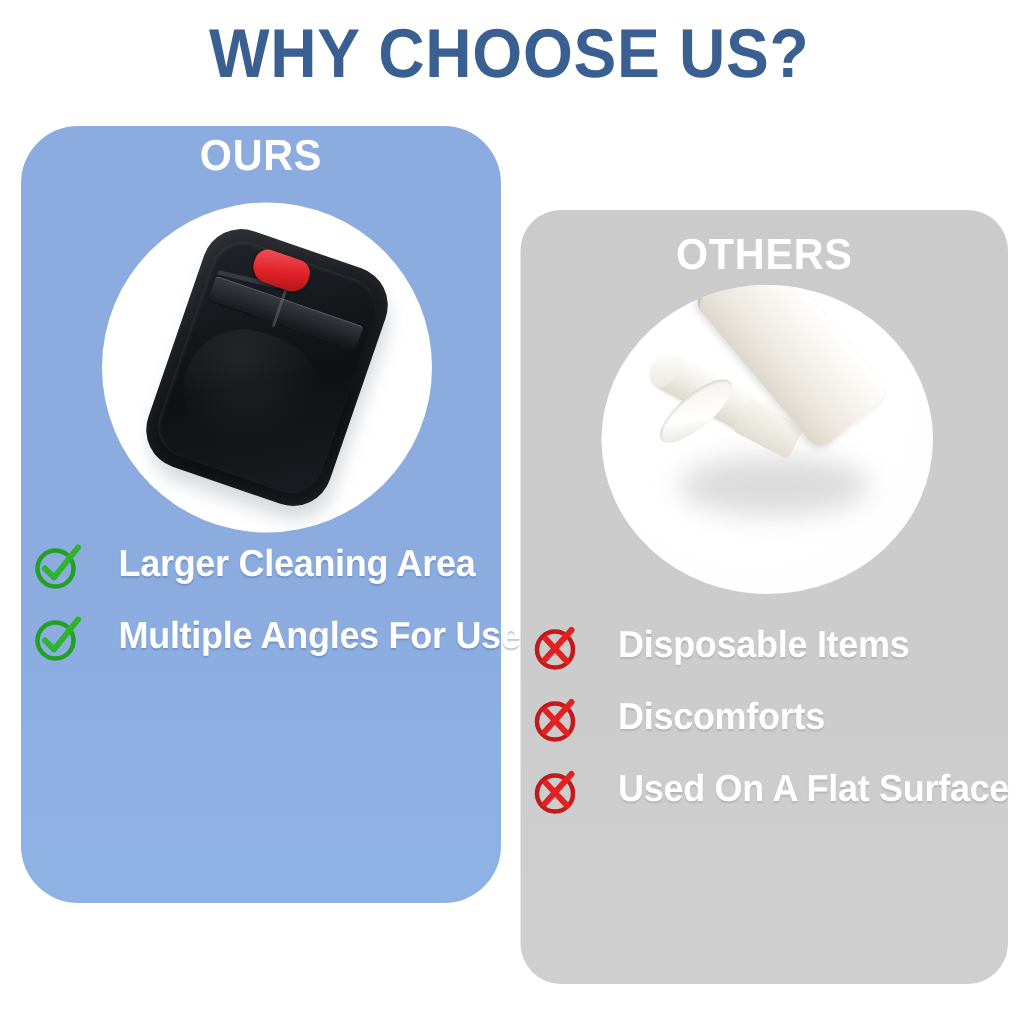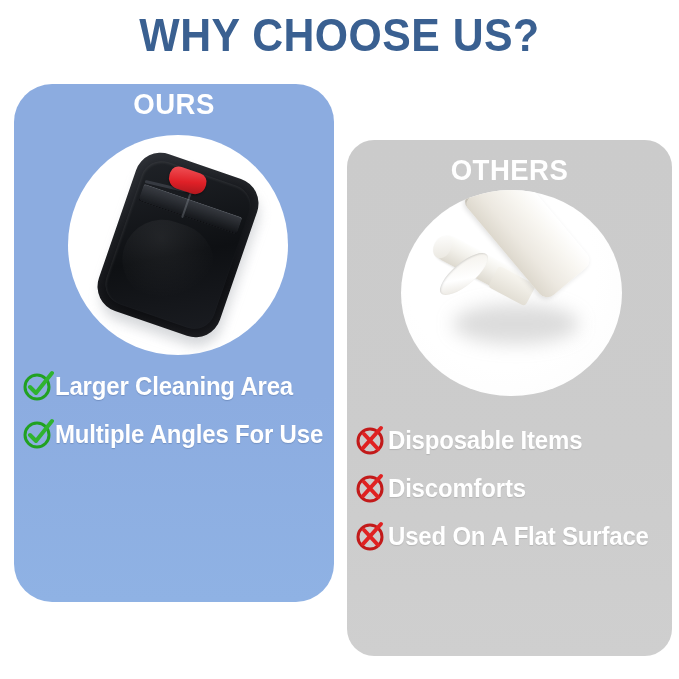--- a/index.html
+++ b/index.html
@@ -268,23 +268,24 @@
   .feature-list {
     position: absolute;
     left: 0;
     width: 100%;
   }
   #list-ours { top: 278px; }
   #list-others { top: 276px; }
 
   .feature-item {
     display: flex;
-    align-items: center;
+    align-items: flex-start;
     height: 48px;
     padding-left: 8px;
+    gap: 24px;
   }
   .feature-icon {
     flex: 0 0 auto;
     width: 32px;
     height: 32px;
     position: relative;
     margin-right: 1px;
   }
   .feature-icon svg { display: block; }
   .feature-label {

